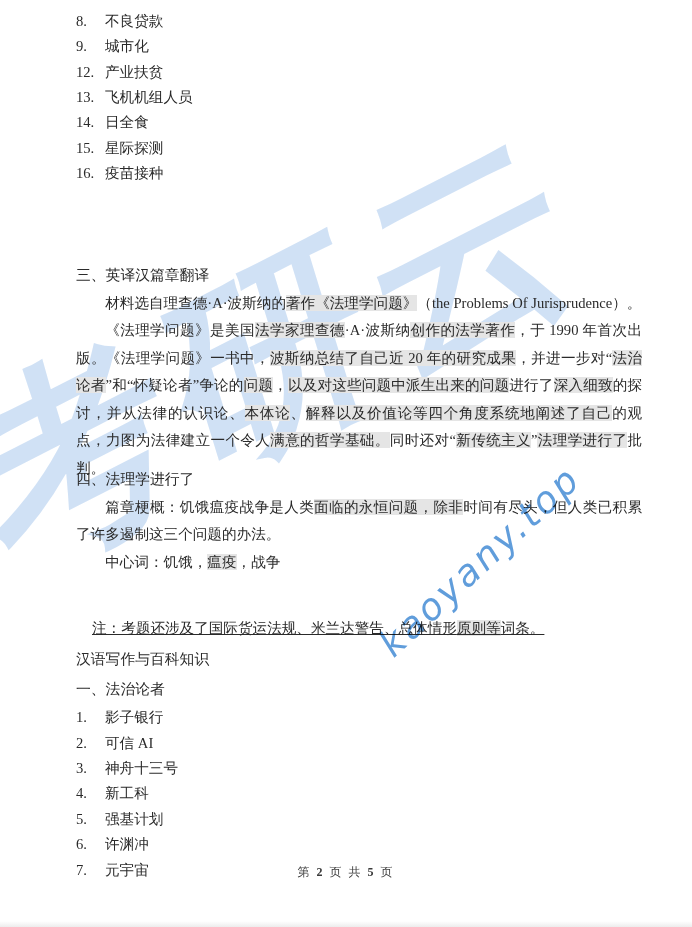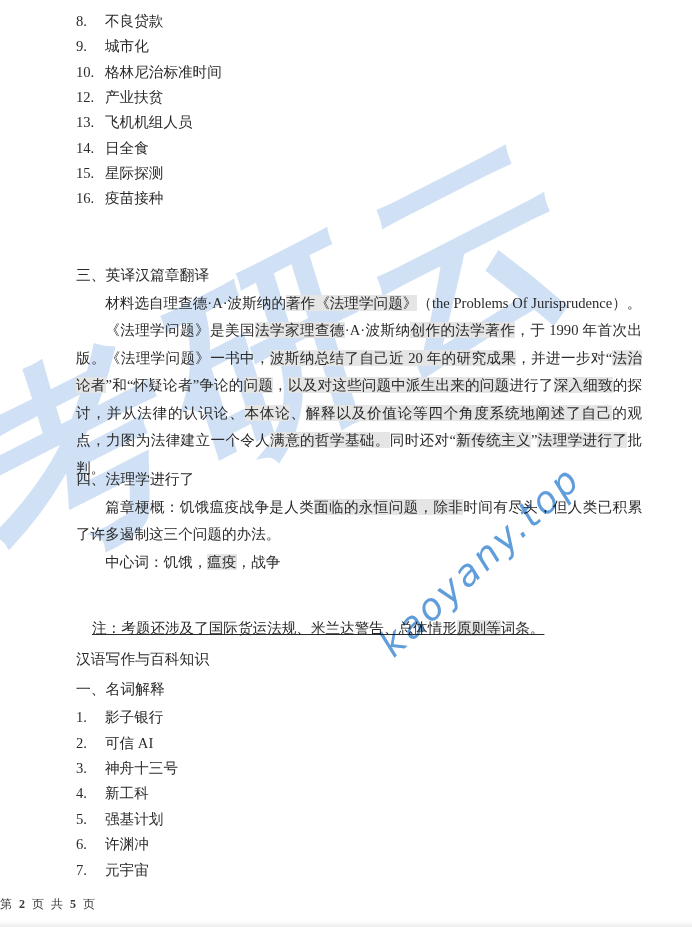--- a/index.html
+++ b/index.html
@@ -51,46 +51,42 @@
   .baike{top:646px;}
   .heading{font-weight:normal;font-size:14.8px;line-height:27.5px;}
   .para{font-size:14.6px;line-height:27.5px;text-align:justify;text-indent:2em;margin:0;}
   .para-noindent{font-size:14.6px;line-height:27.5px;text-align:justify;margin:16px;text-decoration:underline;}
   .hl{background:#e5e5e5;}
   .b{font-weight:bold;}
   .sub-gap{height:2px;}
   .botlist{margin-top:2px;}
   .botlist .li{height:25.4px;}
   .footer{
-    position:absolute;left:0;right:0;top:896px;
-    font-size:12px;letter-spacing:2px;color:#3a3a3a;
+    position:absolute;left:0;right:0;top:864px;
+    text-align:center;font-size:12px;letter-spacing:2px;color:#3a3a3a;
   }
 </style>
 </head>
 <body>
 
 <div class="page">
 
   <div class="wm-callig">考研云</div>
   <div class="wm-diag">kaoyany.top</div>
 
   <div class="content">
 
     <div class="abs toplist">
       <div class="li">
           <span class="num">8.</span>
           <span>不良贷款</span>
         </div>
       <div class="li">
           <span class="num">9.</span>
           <span>城市化</span>
-        </div>
-      <div class="li">
-          <span class="num">10.</span>
-          <span>格林尼治标准时间</span>
         </div>
       <div class="li">
           <span class="num">12.</span>
           <span>产业扶贫</span>
         </div>
       <div class="li">
           <span class="num">13.</span>
           <span>飞机机组人员</span>
         </div>
       <div class="li">
@@ -119,21 +115,21 @@
       <p class="para"><span>中心词：饥饿，</span><span class="hl">瘟疫</span><span>，战争</span></p>
     </div>
 
     <div class="abs note">
       <p class="para-noindent"><span>注：考题还涉及了国际货运法规、米兰达警告、总体情形</span><span class="hl">原则等</span><span>词条。</span></p>
     </div>
 
     <div class="abs baike">
       <div class="heading">汉语写作与百科知识</div>
       <div class="sub-gap"></div>
-      <div class="heading">一、名词解释</div>
+      <div class="heading">一、法治论者</div>
       <div class="botlist">
         <div class="li">
             <span class="num">1.</span>
             <span>影子银行</span>
           </div>
         <div class="li">
             <span class="num">2.</span>
             <span>可信 AI</span>
           </div>
         <div class="li">

